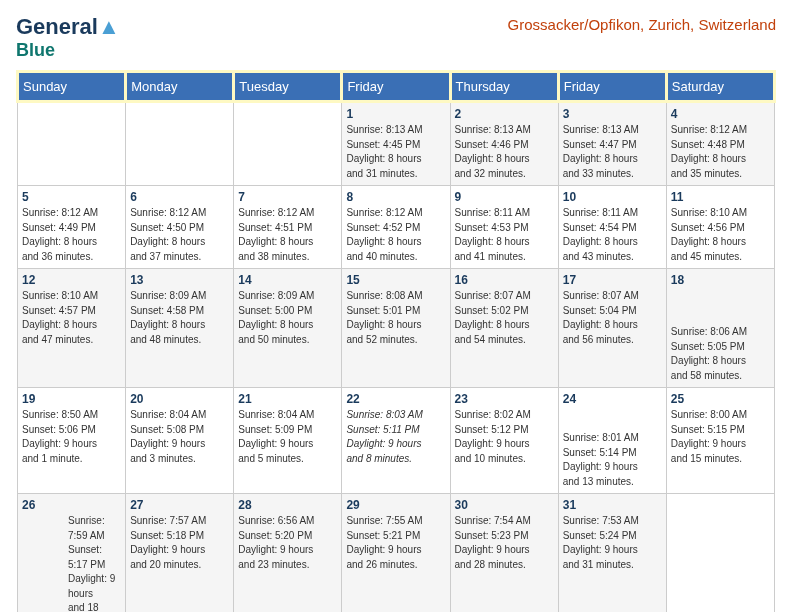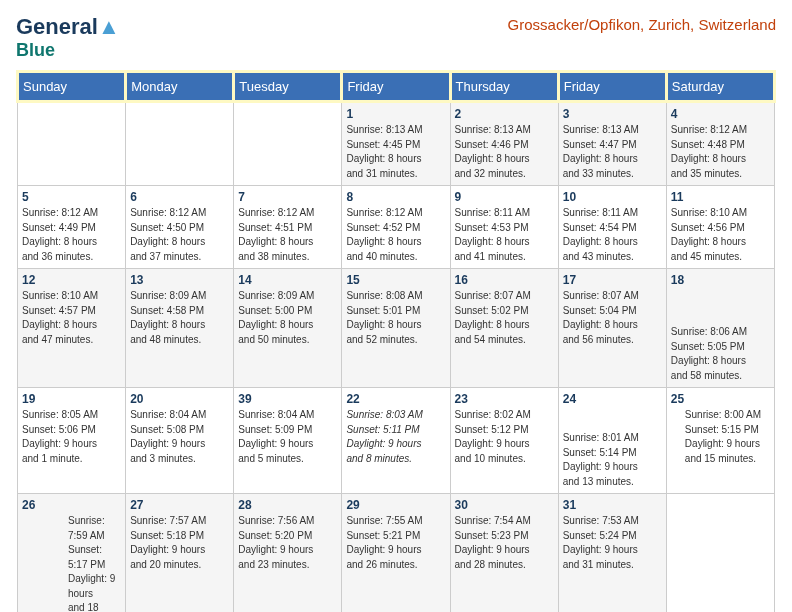--- a/index.html
+++ b/index.html
@@ -247,34 +247,34 @@
           <span class="day-num">18</span>
           <div class="day-info" style="white-space: pre-line; margin-top: 38px;">Sunrise: 8:06 AM
 Sunset: 5:05 PM
 Daylight: 8 hours
 and 58 minutes.</div>
         </td>
       </tr>
       <tr>
         <td>
           <span class="day-num">19</span>
-          <div class="day-info" style="white-space: pre-line;">Sunrise: 8:05 AM
+          <div class="day-info" style="white-space: pre-line;">Sunrise: 8:50 AM
 Sunset: 5:06 PM
 Daylight: 9 hours
 and 1 minute.</div>
         </td>
         <td>
           <span class="day-num">20</span>
           <div class="day-info" style="white-space: pre-line;">Sunrise: 8:04 AM
 Sunset: 5:08 PM
 Daylight: 9 hours
 and 3 minutes.</div>
         </td>
         <td>
-          <span class="day-num">39</span>
+          <span class="day-num">21</span>
           <div class="day-info" style="white-space: pre-line;">Sunrise: 8:04 AM
 Sunset: 5:09 PM
 Daylight: 9 hours
 and 5 minutes.</div>
         </td>
         <td>
           <span class="day-num">22</span>
           <div class="day-info" style="white-space: pre-line; font-style: italic;">Sunrise: 8:03 AM
 Sunset: 5:11 PM
 Daylight: 9 hours
@@ -289,21 +289,21 @@
         </td>
         <td>
           <span class="day-num">24</span>
           <div class="day-info" style="white-space: pre-line; margin-top: 25px;">Sunrise: 8:01 AM
 Sunset: 5:14 PM
 Daylight: 9 hours
 and 13 minutes.</div>
         </td>
         <td>
           <span class="day-num">25</span>
-          <div class="day-info" style="white-space: pre-line; margin-left: 14px;">Sunrise: 8:00 AM
+          <div class="day-info" style="white-space: pre-line;">Sunrise: 8:00 AM
 Sunset: 5:15 PM
 Daylight: 9 hours
 and 15 minutes.</div>
         </td>
       </tr>
       <tr>
         <td>
           <span class="day-num">26</span>
           <div class="day-info" style="white-space: pre-line; margin-left: 46px;">Sunrise: 7:59 AM
 Sunset: 5:17 PM
@@ -312,21 +312,21 @@
         </td>
         <td>
           <span class="day-num">27</span>
           <div class="day-info" style="white-space: pre-line;">Sunrise: 7:57 AM
 Sunset: 5:18 PM
 Daylight: 9 hours
 and 20 minutes.</div>
         </td>
         <td>
           <span class="day-num">28</span>
-          <div class="day-info" style="white-space: pre-line;">Sunrise: 7:56 AM
+          <div class="day-info" style="white-space: pre-line;">Sunrise: 6:56 AM
 Sunset: 5:20 PM
 Daylight: 9 hours
 and 23 minutes.</div>
         </td>
         <td>
           <span class="day-num">29</span>
           <div class="day-info" style="white-space: pre-line;">Sunrise: 7:55 AM
 Sunset: 5:21 PM
 Daylight: 9 hours
 and 26 minutes.</div>

